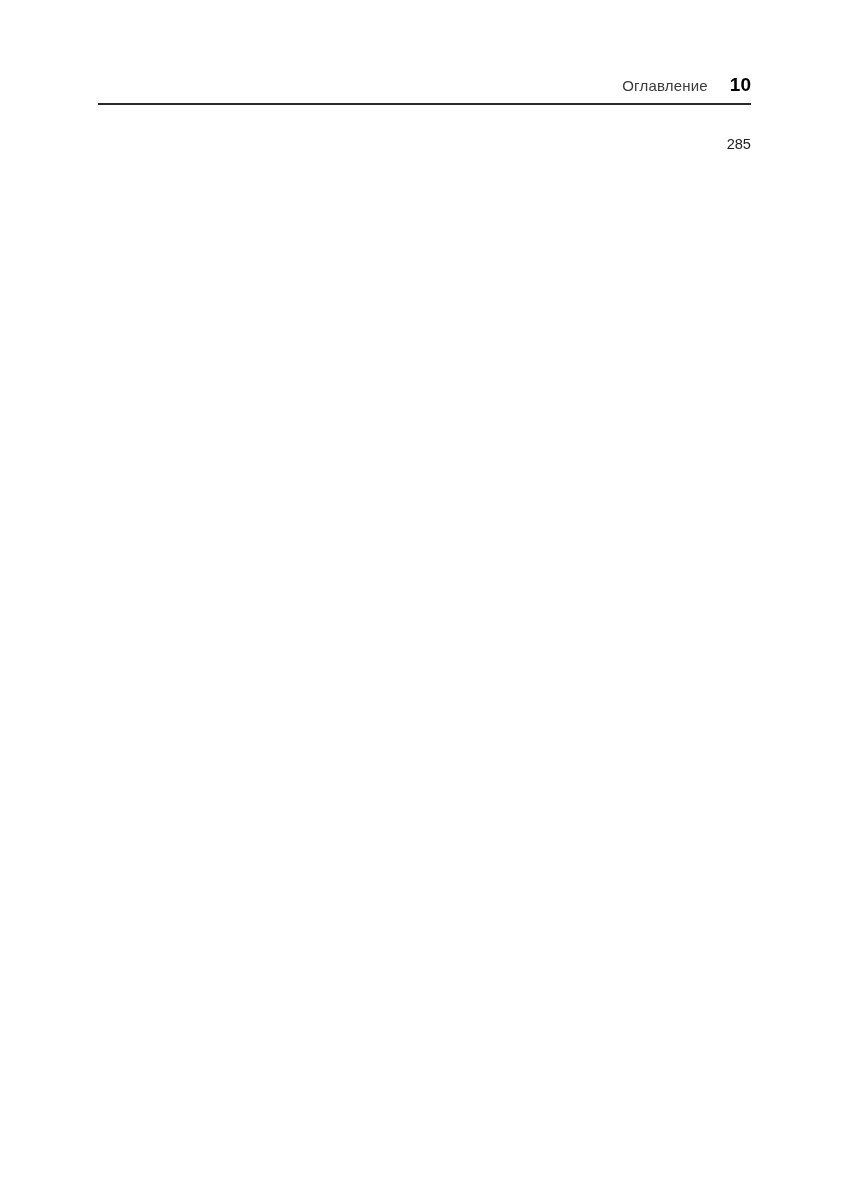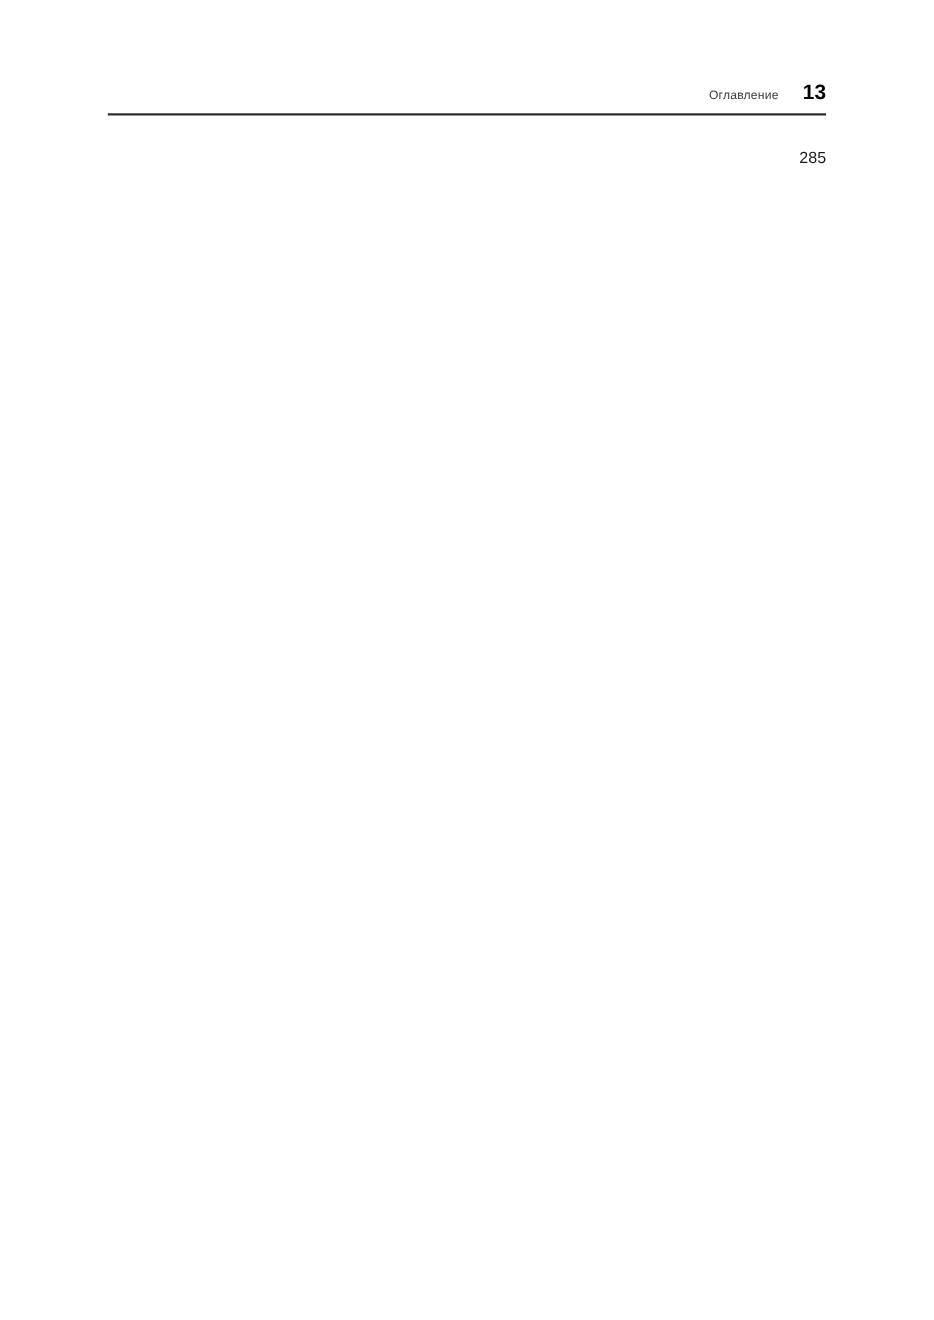--- a/index.html
+++ b/index.html
@@ -27,21 +27,21 @@
   .header {
     position: absolute;
     top: 74px;
     left: 98px;
     right: 98px;
     display: flex;
     align-items: baseline;
     justify-content: flex-end;
   }
   .header-label {
-    font-size: 11px;
+    font-size: 15px;
     color: #3a3a3a;
     letter-spacing: 0.2px;
     margin-right: 22px;
   }
   .header-pageno {
     font-size: 19px;
     font-weight: bold;
     color: #000;
   }
   .header-rule {
@@ -84,21 +84,21 @@
   .lvl2 { margin-left: 28px; }
   .entry.gap-first { margin-top: 0px; }
 </style>
 </head>
 <body>
 
 <div class="page">
 
   <div class="header">
     <span class="header-label">Оглавление</span>
-    <span class="header-pageno">13</span>
+    <span class="header-pageno">10</span>
   </div>
   <div class="header-rule"></div>
 
   <div class="toc" id="toc-list">
       <div class="entry lvl2 gap-first">
         <div class="row">
           <span class="page">285</span>
         </div>
       </div>
     </div>

